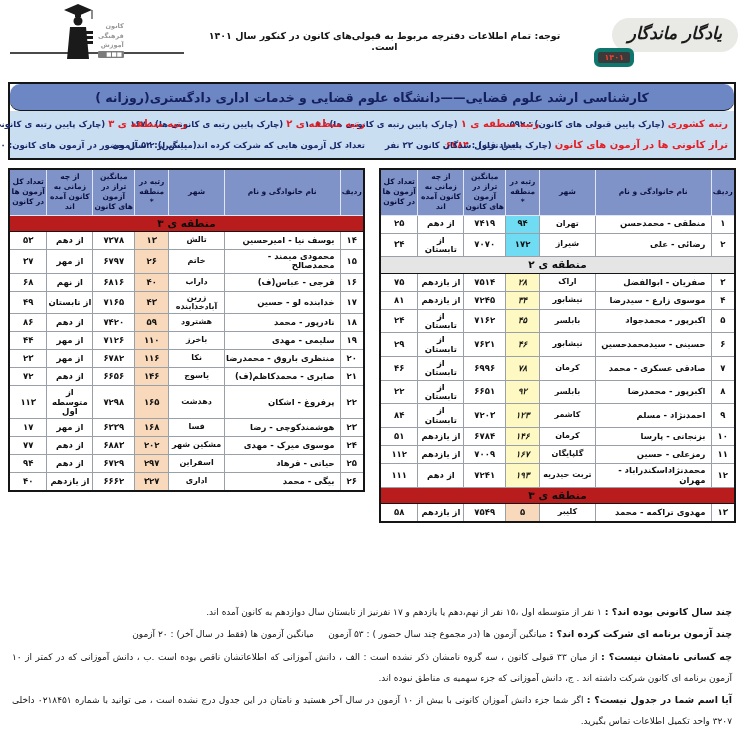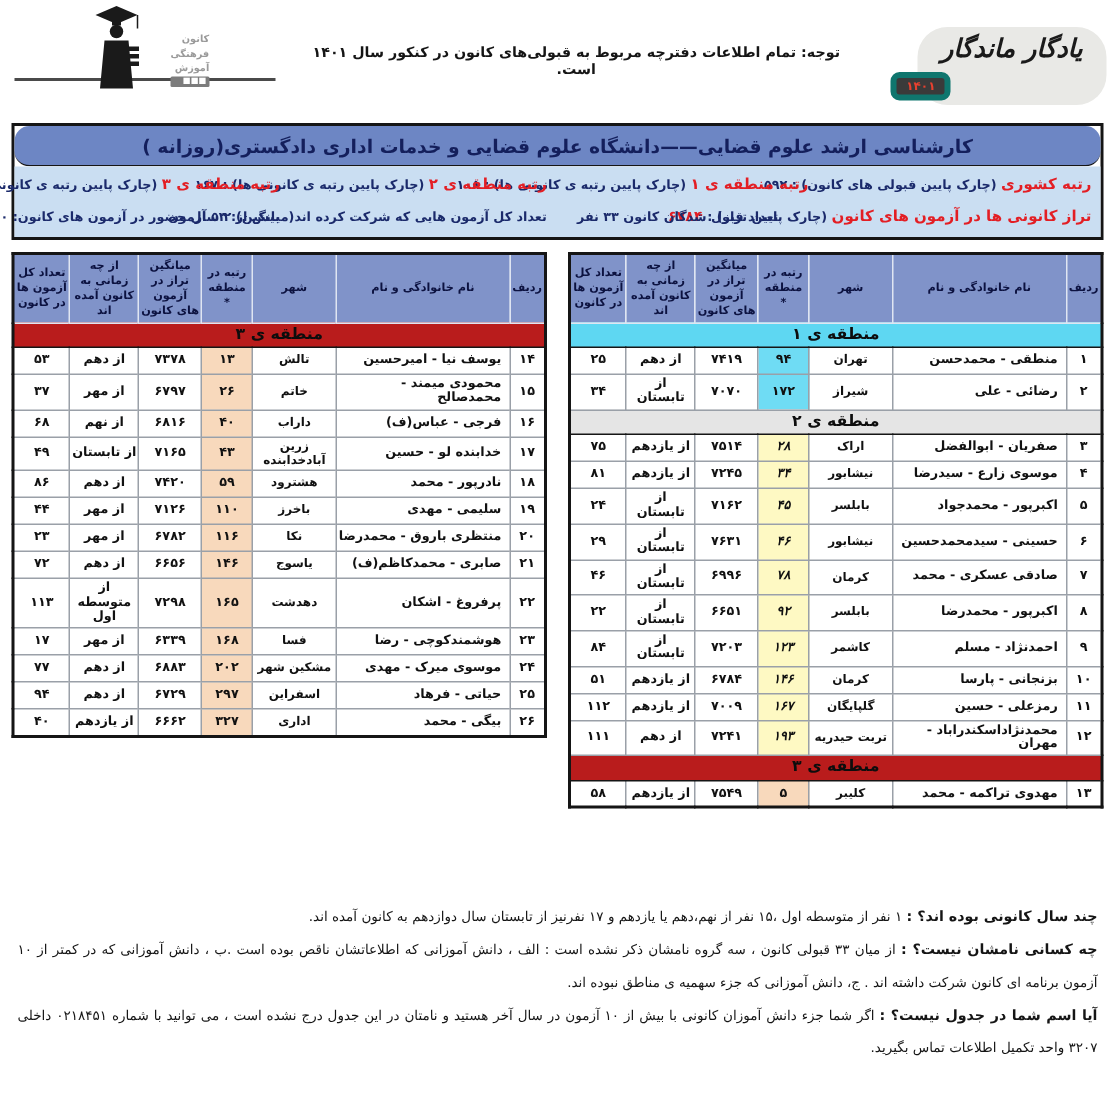--- a/index.html
+++ b/index.html
@@ -10,26 +10,26 @@
     font-family: "DejaVu Sans", sans-serif;
     direction: rtl;
     overflow: hidden;
     color: #111;
   }
   
   .page-header { position: absolute; top: 0; left: 0; right: 0; height: 78px; }
   .header-rule { position: absolute; top: 52px; left: 10px; right: 560px; border-top: 2px solid #4a4a4a; }
   .logo-left { position: absolute; left: 60px; top: 3px; display: flex; direction: ltr; }
   .grad-figure { width: 36px; height: 60px; }
-  .logo-left-text { display: flex; flex-direction: column; justify-content: center; gap: 1px; margin-left: 18px; margin-top: 14px; }
+  .logo-left-text { display: flex; flex-direction: column; justify-content: center; gap: 1px; margin-left: 2px; margin-top: 14px; }
   .logo-left-text span { font-size: 6.5px; color: #9a9a9a; font-weight: bold; line-height: 1.3; text-align: right; }
   .logo-left-text .logo-block { background:#7c7c7c; color:#fff; font-size:5.5px; padding:0 2px; border-radius:1px; }
   .note-text { position: absolute; left: 202px; width: 365px; top: 30px; text-align: center; font-size: 9.5px; font-weight: bold; color: #151515; }
   .logo-right { position: absolute; right: 6px; top: 6px; width: 150px; height: 62px; }
-  .yadegar-pill { position: absolute; right: 0; top: 12px; background: #e9e9e6; border-radius: 20px; padding: 5px 16px 27px 16px; font-size: 17px; font-weight: bold; font-style: italic; color: #1a1a1a; white-space: nowrap; }
+  .yadegar-pill { position: absolute; right: 0; top: 12px; background: #e9e9e6; border-radius: 20px; padding: 5px 16px 9px 16px; font-size: 17px; font-weight: bold; font-style: italic; color: #1a1a1a; white-space: nowrap; }
   .year-badge { position: absolute; right: 104px; top: 42px; background: #3a3a3a; border: 4px solid #0f766e; border-radius: 6px; color: #e8412f; font-size: 8px; font-weight: bold; padding: 1px 6px; }
   
   .main-box { position: absolute; top: 82px; left: 8px; right: 8px; border: 2px solid #151515; }
   .title-bar { height: 27px; line-height: 27px; background: #6d86c4; color: #141f5c; font-size: 12.5px; font-weight: bold; text-align: center; border-bottom: 1.5px solid #151515; border-radius: 10px; }
   .stats { background: #cadef2; padding: 7px 6px 8px 6px; }
   .stats-row { display: grid; grid-template-columns: 26.5% 24.5% 25% 24%; align-items: center; }
   .stats-row + .stats-row { margin-top: 10px; }
   .stat { text-align: center; font-size: 8.5px; font-weight: bold; white-space: nowrap; }
   .stat-label { color: #e31e24; font-size: 10px; }
   .stat-rest { color: #1b2a6b; }
@@ -142,23 +142,20 @@
           <th>ردیف</th>
           <th>نام خانوادگی و نام</th>
           <th>شهر</th>
           <th>رتبه در منطقه *</th>
           <th>میانگین تراز در آزمون های کانون</th>
           <th>از چه زمانی به کانون آمده اند</th>
           <th>تعداد کل آزمون ها در کانون</th>
         </tr>
       </thead>
     <tbody>
-        <tr class="band band-region1">
-          <td colspan="7">منطقه ی ۱</td>
-        </tr>
         <tr>
           <td class="no">۱</td>
           <td class="name">منطقی - محمدحسن</td>
           <td class="city">تهران</td>
           <td class="rank rank-region1">۹۴</td>
           <td class="avg">۷۴۱۹</td>
           <td class="since">از دهم</td>
           <td class="total">۲۵</td>
         </tr>
         <tr>
@@ -423,20 +420,24 @@
       </tbody>
   </table>
 </div>
 
 <div class="footer-notes">
   <div class="note-line">
     <span class="note-q">چند سال کانونی بوده اند؟ :</span>
     <span class="note-a">۱ نفر از متوسطه اول ،۱۵ نفر از نهم،دهم یا یازدهم و ۱۷ نفرنیز از تابستان سال دوازدهم به کانون آمده اند.</span>
   </div>
   <div class="note-line">
+    <span class="note-q">چند آزمون برنامه ای شرکت کرده اند؟ :</span>
+    <span class="note-a">میانگین آزمون ها (در مجموع چند سال حضور ) : ۵۳ آزمون &nbsp;&nbsp;&nbsp; میانگین آزمون ها (فقط در سال آخر) : ۲۰ آزمون</span>
+  </div>
+  <div class="note-line">
     <span class="note-q">چه کسانی نامشان نیست؟ :</span>
     <span class="note-a">از میان ۳۳ قبولی کانون ، سه گروه نامشان ذکر نشده است : الف ، دانش آموزانی که اطلاعاتشان ناقص بوده است .ب ، دانش آموزانی که در کمتر از ۱۰ آزمون برنامه ای کانون شرکت داشته اند . ج، دانش آموزانی که جزء سهمیه ی مناطق نبوده اند.</span>
   </div>
   <div class="note-line">
     <span class="note-q">آیا اسم شما در جدول نیست؟ :</span>
     <span class="note-a">اگر شما جزء دانش آموزان کانونی با بیش از ۱۰ آزمون در سال آخر هستید و نامتان در این جدول درج نشده است ، می توانید با شماره ۰۲۱۸۴۵۱ داخلی ۳۲۰۷ واحد تکمیل اطلاعات تماس بگیرید.</span>
   </div>
 </div>
 
 </body></html>

